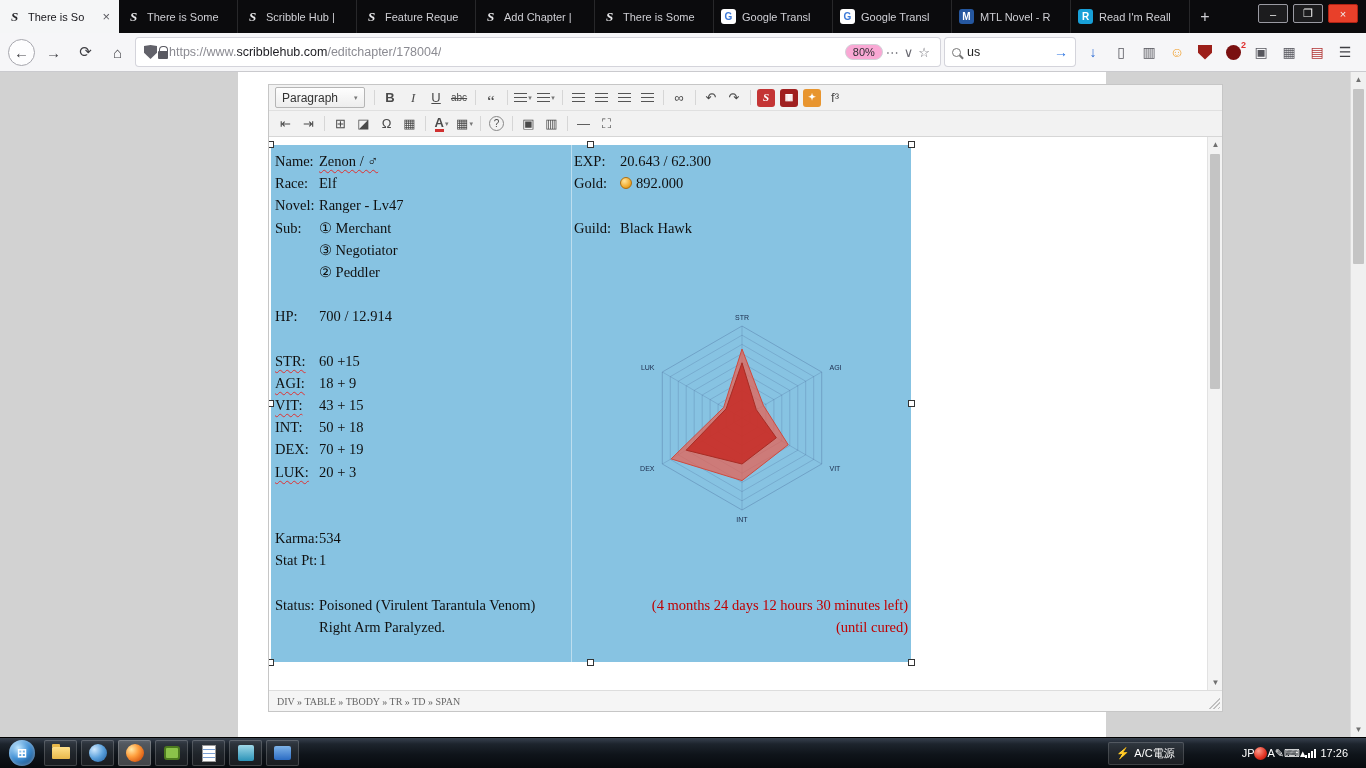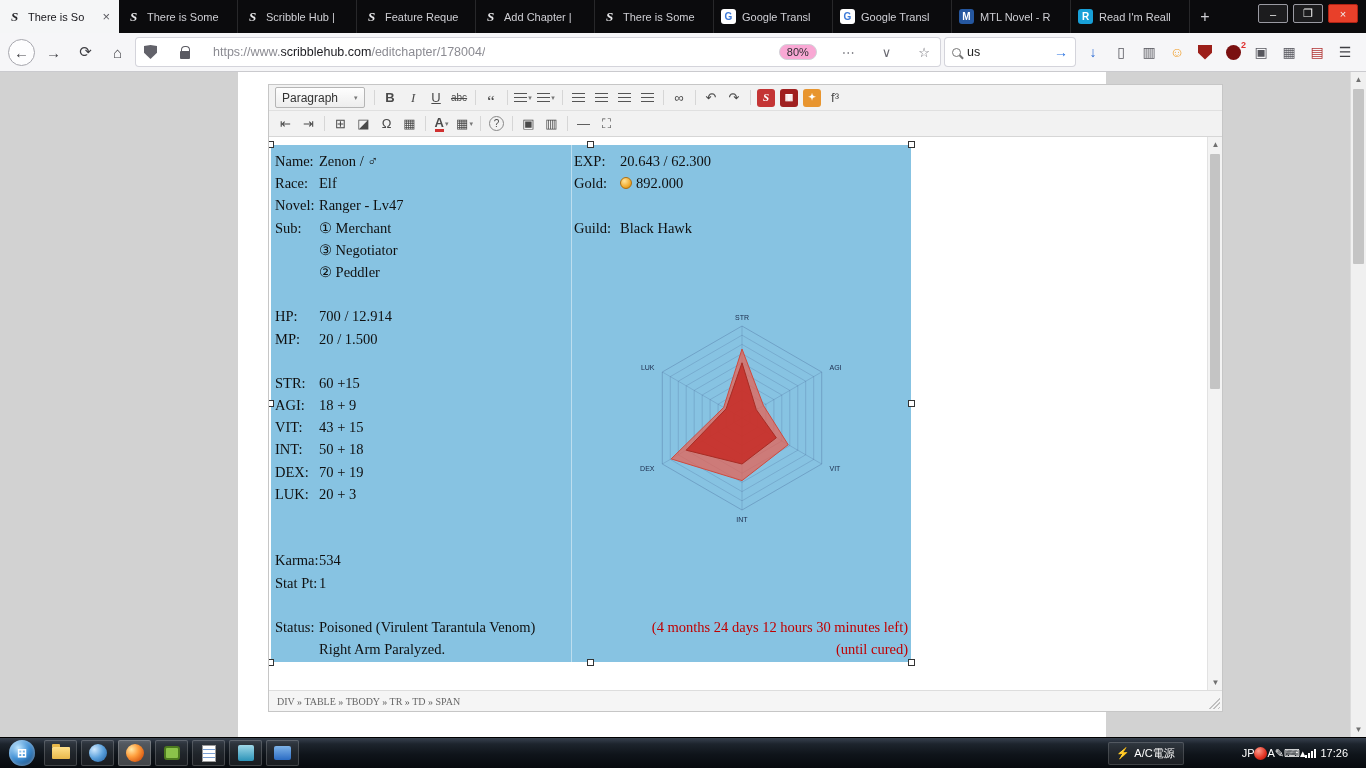--- a/index.html
+++ b/index.html
@@ -30,21 +30,21 @@
         background:rgba(255,255,255,0.07); }
   .wc.close { background:#e8402a; border-color:#b02315; }
 
   
   .navbar { position:absolute; top:33px; left:0; right:0; height:39px; background:#f6f6f8;
             border-bottom:1px solid #cacace; display:flex; align-items:center; padding:0 8px; gap:5px; }
   .nav-btn { width:27px; height:27px; flex:none; display:flex; align-items:center; justify-content:center;
              color:#3f3f44; font-size:15px; border-radius:3px; }
   .nav-btn.back { border:1px solid #a6a6ad; border-radius:50%; background:#fdfdfe; }
   .urlbar { flex:1; min-width:0; height:28px; background:#fff; border-radius:3px;
-            box-shadow:0 0 0 1px #d4d4db; display:flex; align-items:center; padding:0 8px; gap:23px; }
+            box-shadow:0 0 0 1px #d4d4db; display:flex; align-items:center; padding:0 8px; gap:1px; }
   .shield { width:13px; height:14px; background:#62626a; flex:none;
             clip-path:polygon(0 8%, 50% 0, 100% 8%, 100% 55%, 50% 100%, 0 55%); }
   .lock { width:10px; height:8px; background:#5a5a62; border-radius:1px; position:relative;
           margin-top:5px; flex:none; }
   .lock::before { content:""; position:absolute; top:-5px; left:1px; width:7px; height:7px;
                   border:1.6px solid #5a5a62; border-bottom:none; border-radius:4px 4px 0 0; }
   .url-text { font-size:12.5px; color:#8b8b92; white-space:nowrap; overflow:hidden; }
   .url-text .domain { color:#1c1c21; }
   .zoom-badge { margin-left:auto; flex:none; font-size:11px; color:#2e2e33; background:#f9a8d4;
                 border:1px solid #d2d2d8; border-radius:10px; padding:1px 7px; }
@@ -112,21 +112,21 @@
   .handle { position:absolute; width:7px; height:7px; background:#fff; border:1px solid #333; }
   .h-tl{left:-4px;top:-4px;} .h-tm{left:calc(50% - 4px);top:-4px;} .h-tr{right:-4px;top:-4px;}
   .h-ml{left:-4px;top:calc(50% - 4px);} .h-mr{right:-4px;top:calc(50% - 4px);}
   .h-bl{left:-4px;bottom:-4px;} .h-bm{left:calc(50% - 4px);bottom:-4px;} .h-br{right:-4px;bottom:-4px;}
   .sheet-left { position:absolute; left:4px; top:5px; right:3px; }
   .srow { display:flex; height:22.2px; line-height:22.2px; white-space:nowrap; }
   .srow .lbl { flex:0 0 44px; }
   .srow .rred { margin-left:auto; color:#c00000; }
   .sheet-right { position:absolute; left:303px; top:5px; right:3px; }
   .sheet-right .lbl { flex:0 0 46px; }
-  .sq { text-decoration-style:wavy; text-decoration-color:#e03030;
+  .sq { text-decoration:underline; text-decoration-style:wavy; text-decoration-color:#e03030;
         text-decoration-thickness:1px; text-underline-offset:3px; }
   .coin { display:inline-block; width:12px; height:12px; border-radius:50%; margin-right:4px;
           background:radial-gradient(circle at 35% 30%, #ffe49a, #f0a828 65%, #c07c12);
           border:1px solid #b06f10; vertical-align:-1px; }
   .radar-wrap { position:absolute; left:356px; top:158px; width:230px; height:230px; }
 
   .pathbar { height:21px; background:#f5f5f5; border-top:1px solid #ddd; display:flex;
              align-items:center; padding:0 8px; font-size:10px; color:#666; position:relative;font-family:Liberation Serif, serif; }
   .grip { position:absolute; right:2px; bottom:2px; width:12px; height:12px;
           background:repeating-linear-gradient(135deg,#c0c0c0 0 1px,transparent 1px 3px);
@@ -420,24 +420,20 @@
                 </div>
                 <div class="srow">
                   <span class="lbl"></span>
                   <span class="val">② Peddler</span>
                 </div>
                 <div class="srow"></div>
                 <div class="srow">
                   <span class="lbl">HP:</span>
                   <span class="val">700 / 12.914</span>
                 </div>
-                <div class="srow">
-                  <span class="lbl">MP:</span>
-                  <span class="val">20 / 1.500</span>
-                </div>
                 <div class="srow"></div>
                 <div class="srow">
                   <span class="lbl sq">STR:</span>
                   <span class="val">60 +15</span>
                 </div>
                 <div class="srow">
                   <span class="lbl sq">AGI:</span>
                   <span class="val">18 + 9</span>
                 </div>
                 <div class="srow">

